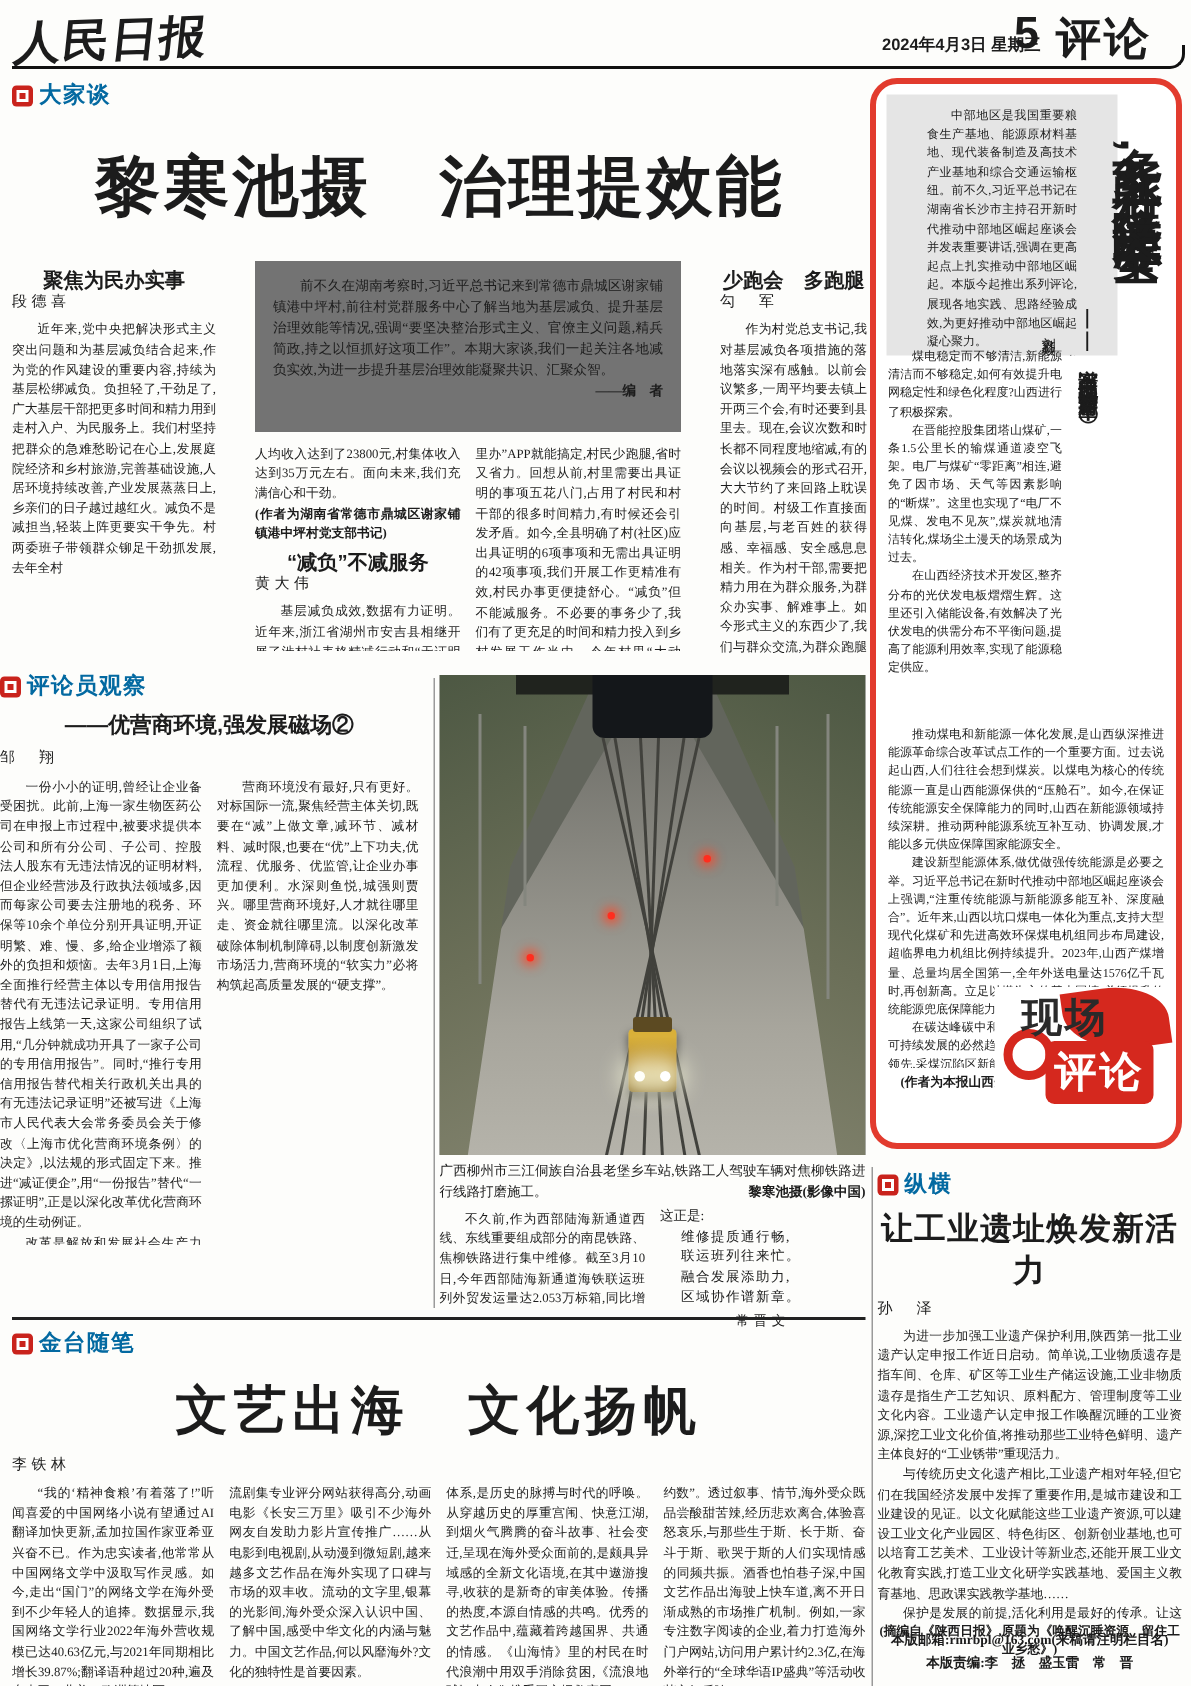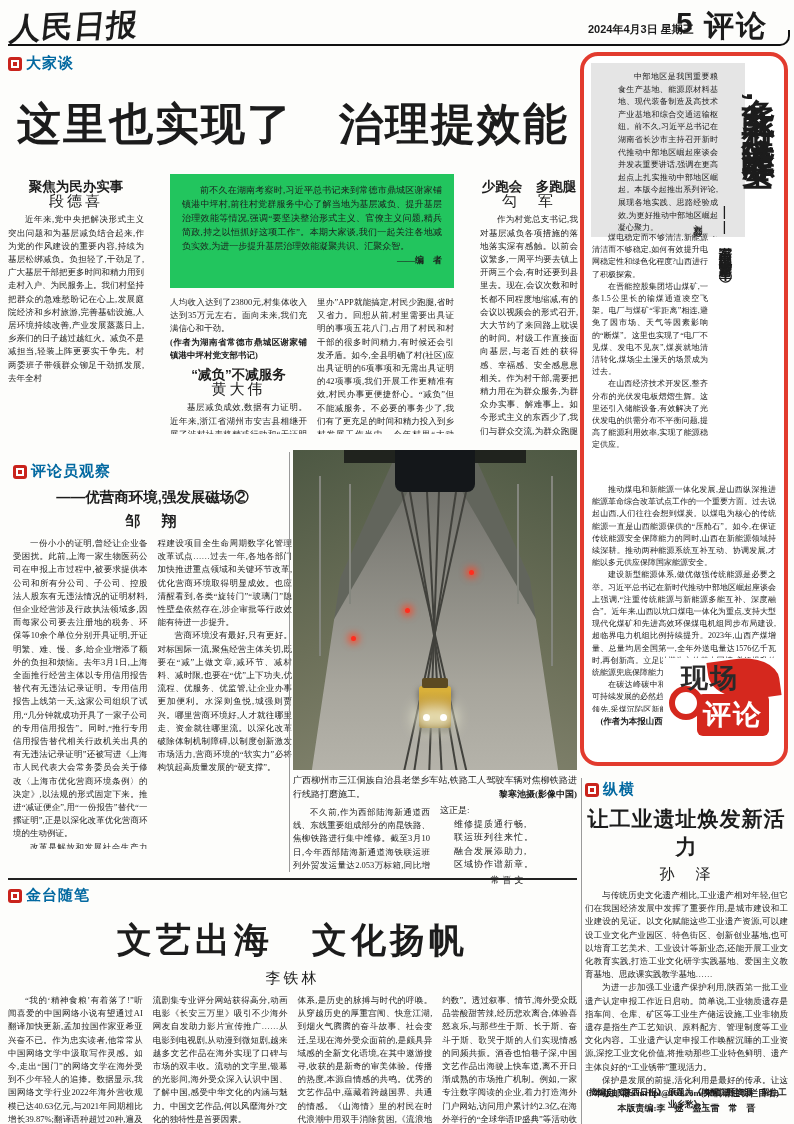--- a/index.html
+++ b/index.html
@@ -16,32 +16,32 @@
   
   .seal{width:14px;height:14px;background:#c9231c;border-radius:3px;position:relative;display:inline-block;flex:none;}
   .seal::after{content:"";position:absolute;inset:3px;border:2px solid #fff;}
   .seclabel-row{display:flex;align-items:center;gap:4px;}
   .seclabel{color:#0369a1;font-weight:700;font-size:15px;font-family:"Liberation Sans",sans-serif;letter-spacing:1px;}
   .bt{font-size:8.5px;line-height:13.2px;text-align:justify;}
   .bt p{margin:0;text-indent:2em;}
   .bt p.nt{text-indent:0;}
   .bt .bsign{font-weight:700;}
   .atitle{font-weight:900;text-align:center;font-size:13.5px;font-family:"Liberation Sans",sans-serif;margin:6px 0 2px;}
-  .aauthor{text-align:center;font-size:15px;margin:0 0 5px;letter-spacing:3px;}
+  .aauthor{text-align:left;font-size:10px;margin:0 0 5px;letter-spacing:3px;}
   .vline{position:absolute;width:0;border-left:1px solid #9a9a9a;}
   .hline{position:absolute;height:0;border-top:2px solid #222;}
   
   .dajiatan{position:absolute;left:8px;top:54px;width:570px;height:392px;}
   .dj-headline{text-align:center;font-size:44px;font-weight:900;font-family:"Liberation Sans",sans-serif;
                letter-spacing:2px;margin-top:22px;}
   .dj-cols{display:flex;gap:26px;margin-top:20px;height:262px;overflow:hidden;}
   .dj-col1{width:136px;flex:none;}
   .dj-mid{width:284px;flex:none;}
   .dj-col3{flex:1;}
-  .notebox{background:#22c55e;padding:9px 12px;height:96px;overflow:hidden;}
+  .notebox{background:#737373;padding:9px 12px;height:96px;overflow:hidden;}
   .notebox .bt{font-size:9px;line-height:14px;}
   .note-sign{text-align:right;font-weight:700;margin-top:3px;text-indent:0;}
   .dj-midcols{display:flex;gap:10px;margin-top:8px;height:138px;overflow:hidden;}
   .dj-midcols>div{flex:1;}
   
   .redbox{position:absolute;left:580px;top:52px;width:208px;height:714px;border:4px solid #e23b2e;
           border-radius:18px;background:#fff;box-sizing:border-box;}
   .rb-note{position:absolute;left:7px;top:7px;width:100px;height:158px;background:#e5e5e5;padding:8px 27px;
            font-size:8px;line-height:12.6px;text-align:justify;overflow:hidden;}
   .rb-note p{margin:0;text-indent:2em;}
@@ -57,21 +57,21 @@
   .rb-sign{position:absolute;left:6px;top:660px;width:120px;text-align:center;font-weight:700;font-size:8.5px;}
   .xc-logo{position:absolute;right:5px;bottom:12px;width:116px;height:92px;background:#fff;}
   .xc-swoosh{position:absolute;right:0;top:0;width:70px;height:42px;background:#d5281e;
              border-radius:0 60% 0 70%;transform:rotate(-8deg);}
   .xc-dot{position:absolute;left:6px;bottom:30px;width:22px;height:22px;border:6px solid #d5281e;border-radius:50%;}
   .xc-line1{position:absolute;left:18px;top:2px;font-size:27px;font-weight:900;color:#2a2a2a;
             font-family:"Liberation Sans",sans-serif;letter-spacing:2px;}
   .xc-line2{position:absolute;left:34px;top:36px;font-size:28px;font-weight:900;color:#fff;background:#d5281e;
             padding:2px 6px;border-radius:6px;font-family:"Liberation Sans",sans-serif;letter-spacing:2px;}
   
-  .plyg{position:absolute;left:13px;top:448px;width:279px;height:426px;margin-top:14px;}
+  .plyg{position:absolute;left:0;top:448px;width:279px;height:426px;}
   .py-headline{text-align:center;font-size:22.5px;font-weight:900;font-family:"Liberation Sans",sans-serif;margin-top:8px;}
   .py-sub{text-align:center;font-size:14.5px;font-weight:700;font-family:"Liberation Sans",sans-serif;margin-top:7px;}
   .py-cols{display:flex;gap:10px;margin-top:6px;height:312px;overflow:hidden;}
   .py-cols>div{flex:1;}
   
   .photo{position:absolute;left:293px;top:450px;width:284px;height:320px;background:#62655c;overflow:hidden;}
   .ph-veg{position:absolute;top:0;height:320px;width:105px;}
   .ph-veg.l{left:0;background:linear-gradient(155deg,#4d5843,#6b6f58 55%,#82836e);
             clip-path:polygon(0 0,100% 0,45% 40%,18% 100%,0 100%);}
   .ph-veg.r{right:0;background:linear-gradient(205deg,#4d5843,#6b6f58 55%,#82836e);
@@ -120,21 +120,21 @@
   <div class="hdr-date">2024年4月3日 星期三</div>
   <div class="hdr-page">5</div>
   <div class="hdr-sec">评论</div>
   <div class="hdr-rule"></div>
 
   <div class="dajiatan">
     <div class="seclabel-row">
       <span class="seal"></span>
       <span class="seclabel">大家谈</span>
     </div>
-    <div class="dj-headline">这里也实现了　治理提效能</div>
+    <div class="dj-headline">黎寒池摄　治理提效能</div>
     <div class="dj-cols">
       <div class="dj-col1 bt">
         <div class="atitle">聚焦为民办实事</div>
         <div class="aauthor">段德喜</div>
         <p class="t">近年来,党中央把解决形式主义突出问题和为基层减负结合起来,作为党的作风建设的重要内容,持续为基层松绑减负。负担轻了,干劲足了,广大基层干部把更多时间和精力用到走村入户、为民服务上。我们村坚持把群众的急难愁盼记在心上,发展庭院经济和乡村旅游,完善基础设施,人居环境持续改善,产业发展蒸蒸日上,乡亲们的日子越过越红火。减负不是减担当,轻装上阵更要实干争先。村两委班子带领群众铆足干劲抓发展,去年全村</p>
       </div>
       <div class="dj-mid">
         <div class="notebox">
           <div class="bt">
             <p class="t">前不久在湖南考察时,习近平总书记来到常德市鼎城区谢家铺镇港中坪村,前往村党群服务中心了解当地为基层减负、提升基层治理效能等情况,强调“要坚决整治形式主义、官僚主义问题,精兵简政,持之以恒抓好这项工作”。本期大家谈,我们一起关注各地减负实效,为进一步提升基层治理效能凝聚共识、汇聚众智。</p>
@@ -191,28 +191,27 @@
       <div class="xc-line2">评论</div>
     </div>
   </div>
 
   <div class="plyg">
     <div class="seclabel-row">
       <span class="seal"></span>
       <span class="seclabel">评论员观察</span>
     </div>
     <div class="py-sub">——优营商环境,强发展磁场②</div>
-    <div class="aauthor" style="margin-top:5px;font-weight:bold;">邹　翔</div>
+    <div class="aauthor" style="margin-top:5px;">邹　翔</div>
     <div class="py-cols">
       <div class="bt">
         <p class="t">一份小小的证明,曾经让企业备受困扰。此前,上海一家生物医药公司在申报上市过程中,被要求提供本公司和所有分公司、子公司、控股法人股东有无违法情况的证明材料,但企业经营涉及行政执法领域多,因而每家公司要去注册地的税务、环保等10余个单位分别开具证明,开证明繁、难、慢、多,给企业增添了额外的负担和烦恼。去年3月1日,上海全面推行经营主体以专用信用报告替代有无违法记录证明。专用信用报告上线第一天,这家公司组织了试用,“几分钟就成功开具了一家子公司的专用信用报告”。同时,“推行专用信用报告替代相关行政机关出具的有无违法记录证明”还被写进《上海市人民代表大会常务委员会关于修改〈上海市优化营商环境条例〉的决定》,以法规的形式固定下来。推进“减证便企”,用“一份报告”替代“一摞证明”,正是以深化改革优化营商环境的生动例证。</p>
         <p class="t">改革是解放和发展社会生产力的关键,也是推动营商环境持续优化的力量源泉。习近平总书记指出:“要继续深化改革,坚持‘两个毫不动摇’,优化营商环境。”优化营商环境的过程,也是不断冲破思想观念束缚、突破利益固化藩篱的过程。</p>
       </div>
       <div class="bt">
-        <p class="nt">程建设项目全生命周期数字化管理改革试点……过去一年,各地各部门加快推进重点领域和关键环节改革,优化营商环境取得明显成效。也应清醒看到,各类“旋转门”“玻璃门”隐性壁垒依然存在,涉企审批等行政效能有待进一步提升。</p>
         <p class="t">营商环境没有最好,只有更好。对标国际一流,聚焦经营主体关切,既要在“减”上做文章,减环节、减材料、减时限,也要在“优”上下功夫,优流程、优服务、优监管,让企业办事更加便利。水深则鱼悦,城强则贾兴。哪里营商环境好,人才就往哪里走、资金就往哪里流。以深化改革破除体制机制障碍,以制度创新激发市场活力,营商环境的“软实力”必将构筑起高质量发展的“硬支撑”。</p>
       </div>
     </div>
   </div>
 
   <div class="photo">
     <div class="ph-bed"></div>
     <div class="ph-veg l"></div>
     <div class="ph-veg r"></div>
     <div class="ph-beam"></div>
@@ -279,22 +278,22 @@
   </div>
 
   <div class="zh">
     <div class="seclabel-row">
       <span class="seal"></span>
       <span class="seclabel">纵横</span>
     </div>
     <div class="zh-headline">让工业遗址焕发新活力</div>
     <div class="aauthor" style="margin-top:4px;">孙　泽</div>
     <div class="zh-body bt" style="font-size:8.5px;">
+      <p class="t">为进一步加强工业遗产保护利用,陕西第一批工业遗产认定申报工作近日启动。简单说,工业物质遗存是指车间、仓库、矿区等工业生产储运设施,工业非物质遗存是指生产工艺知识、原料配方、管理制度等工业文化内容。工业遗产认定申报工作唤醒沉睡的工业资源,深挖工业文化价值,将推动那些工业特色鲜明、遗产主体良好的“工业锈带”重现活力。</p>
       <p class="t">与传统历史文化遗产相比,工业遗产相对年轻,但它们在我国经济发展中发挥了重要作用,是城市建设和工业建设的见证。以文化赋能这些工业遗产资源,可以建设工业文化产业园区、特色街区、创新创业基地,也可以培育工艺美术、工业设计等新业态,还能开展工业文化教育实践,打造工业文化研学实践基地、爱国主义教育基地、思政课实践教学基地……</p>
-      <p class="t">为进一步加强工业遗产保护利用,陕西第一批工业遗产认定申报工作近日启动。简单说,工业物质遗存是指车间、仓库、矿区等工业生产储运设施,工业非物质遗存是指生产工艺知识、原料配方、管理制度等工业文化内容。工业遗产认定申报工作唤醒沉睡的工业资源,深挖工业文化价值,将推动那些工业特色鲜明、遗产主体良好的“工业锈带”重现活力。</p>
       <p class="t">保护是发展的前提,活化利用是最好的传承。让这些熄灭炉火、褪去喧嚣的生产线成为展现活力的窗口,将悠久的工业发展历史呈现给更多人。</p>
     </div>
     <div class="zh-sign">(摘编自《陕西日报》,原题为《唤醒沉睡资源　留住工业乡愁》)</div>
   </div>
 
   <div class="footer">
     <div>本版邮箱:rmrbpl@163.com(来稿请注明栏目名)</div>
     <div>本版责编:李　拯　盛玉雷　常　晋</div>
   </div>
 

